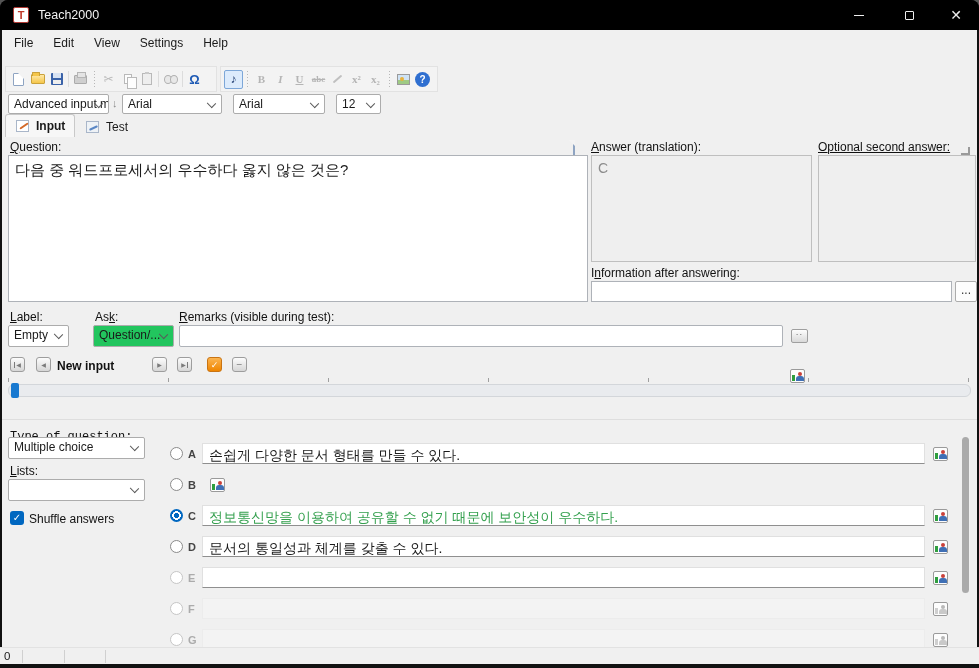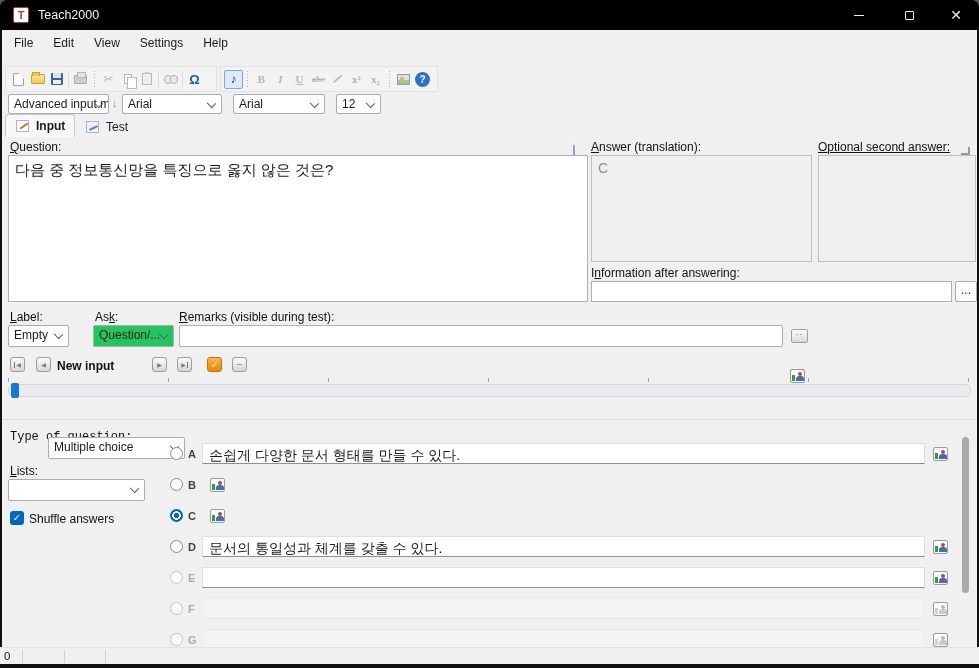--- a/index.html
+++ b/index.html
@@ -242,21 +242,21 @@
     <span>Input</span>
   </div>
   <div id="tab-test" class="abs">
     <span class="ic-testtab"></span>
     <span>Test</span>
   </div>
 
   
   <div class="lbl" style="left:10px; top:140px;"><u>Q</u>uestion:</div>
   <span class="abs ic-page" style="left:573px; top:141px;"></span>
-  <div id="question-box" class="field">다음 중 정보통신망을 특징으로 옳지 않은 것은?</div>
+  <div id="question-box" class="field">다음 중 워드프로세서의 우수하다 옳지 않은 것은?</div>
 
   <div class="lbl" style="left:591px; top:140px;"><u>A</u>nswer (translation):</div>
   <div id="answer-box" class="field-gray">C</div>
 
   <div class="lbl" style="left:818px; top:140px;text-decoration:underline;"><u>O</u>ptional second answer:</div>
   <div id="resize-grip" class="abs"></div>
   <div id="optional-box" class="field-gray"></div>
 
   <div class="lbl" style="left:591px; top:266px;">I<u>n</u>formation after answering:</div>
   <div id="info-input" class="field"></div>
@@ -298,21 +298,21 @@
   </div>
 
   
   <div id="slider-ticks" class="abs"></div>
   <div id="slider-track" class="abs"></div>
   <div id="slider-handle" class="abs"></div>
   <div id="section-divider" class="abs"></div>
 
   
   <div class="lbl" style="left:10px; top:430px;font-family:Liberation Mono, monospace;">Type of question:</div>
-  <div class="combo mini-combo" style="left:8px; top:437px; width:137px;margin-left:40px;">Multiple choice</div>
+  <div class="combo mini-combo" style="left:8px; top:437px; width:137px;">Multiple choice</div>
   <div class="lbl" style="left:10px; top:464px;"><u>L</u>ists:</div>
   <div class="combo mini-combo" style="left:8px; top:479px; width:137px;"></div>
   <div class="abs chk">✓</div>
   <div class="lbl" style="left:29px; top:512px;">Shuffle answers</div>
 
   
   <div id="choices" class="abs">
     <div class="choice-row">
       <span class="radio"></span>
       <span class="letter">A</span>
@@ -328,20 +328,21 @@
       <span class="letter">B</span>
       <span class="pic">
           <span class="arr"></span>
           <span class="head"></span>
           <span class="body"></span>
         </span>
     </div>
     <div class="choice-row">
       <span class="radio sel"></span>
       <span class="letter">C</span>
+      <span class="ans-input green">정보통신망을 이용하여 공유할 수 없기 때문에 보안성이 우수하다.</span>
       <span class="pic">
           <span class="arr"></span>
           <span class="head"></span>
           <span class="body"></span>
         </span>
     </div>
     <div class="choice-row">
       <span class="radio"></span>
       <span class="letter">D</span>
       <span class="ans-input">문서의 통일성과 체계를 갖출 수 있다.</span>

